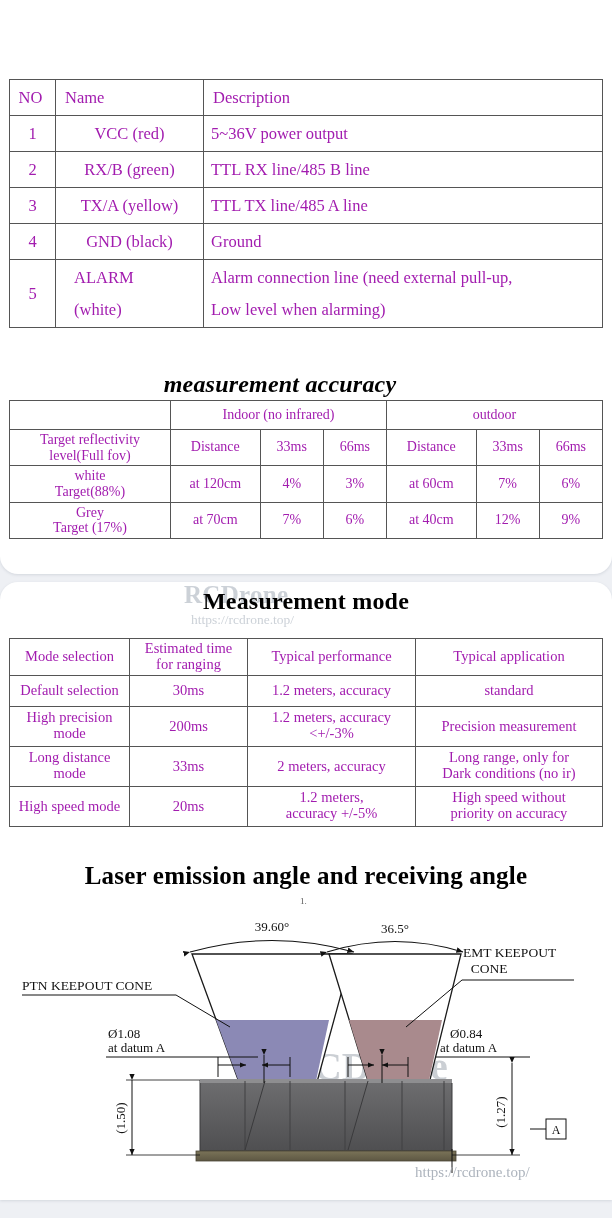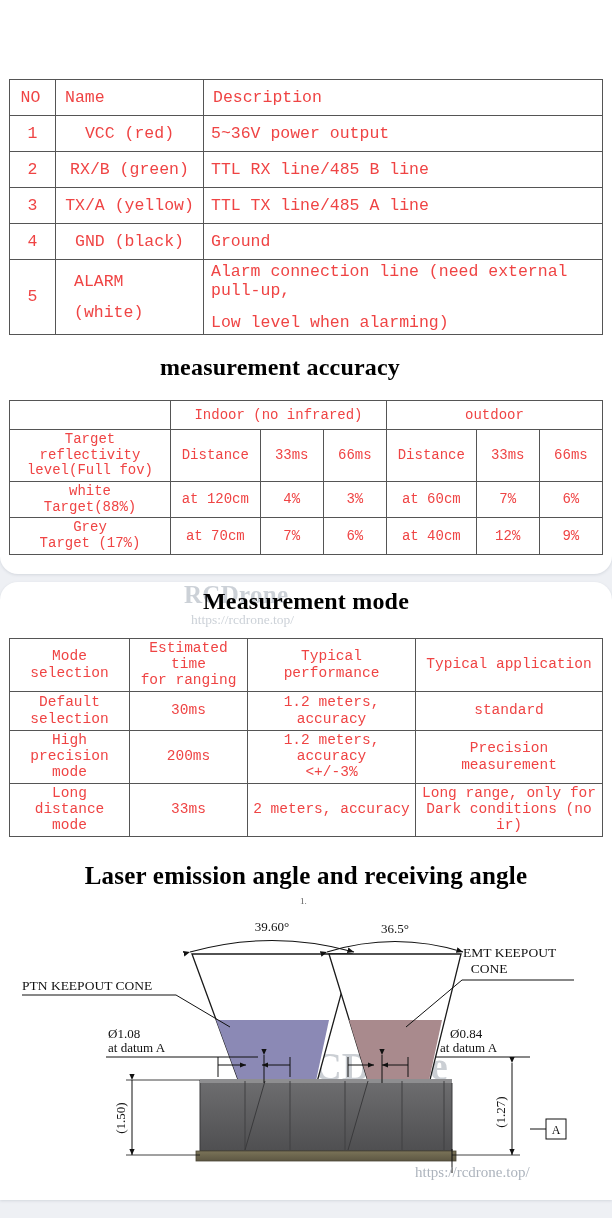--- a/index.html
+++ b/index.html
@@ -35,22 +35,22 @@
     font-weight: bold;
     font-size: 24px;
     color: #000;
     letter-spacing: 0.2px;
     font-family: "Liberation Serif", "DejaVu Serif", serif;
   }
 
   
   table.dt {
     border-collapse: collapse;
-    font-family: Liberation Mono, monospace;
-    color: #ef4444;
+    font-family: Liberation Serif, serif;
+    color: #a21caf;
     background: #fff;
   }
   table.dt td, table.dt th {
     border: 1px solid #555;
     font-weight: normal;
     text-align: center;
     vertical-align: middle;
     padding: 2px 4px;
     line-height: 1.18;
   }
@@ -196,21 +196,21 @@
           <span class="ln">(white)</span>
         </td>
         <td class="c-desc two-line">
           <span class="ln">Alarm connection line (need external pull-up,</span>
           <span class="ln">Low level when alarming)</span>
         </td>
       </tr>
     </tbody>
   </table>
 
-  <div class="section-title" style="position:absolute;left:0;top:354px;width:560px;">measurement accuracy</div>
+  <div class="section-title" style="position:absolute;left:0;top:371px;width:560px;font-style:italic;">measurement accuracy</div>
 
   <table class="dt" id="tbl-accuracy">
     <tbody>
       <tr>
         <td class="c-lvl grp"></td>
         <td class="grp" colspan="3">Indoor (no infrared)</td>
         <td class="grp" colspan="3">outdoor</td>
       </tr>
       <tr>
         <td class="c-lvl stack">
@@ -296,20 +296,32 @@
           <div>mode</div>
         </td>
         <td class="c-b">33ms</td>
         <td class="c-c">2 meters, accuracy</td>
         <td class="stack">
           <div>Long range, only for</div>
           <div>Dark conditions (no ir)</div>
         </td>
       </tr>
 
+      <tr>
+        <td class="c-a">High speed mode</td>
+        <td class="c-b">20ms</td>
+        <td class="c-c stack">
+          <div>1.2 meters,</div>
+          <div>accuracy +/-5%</div>
+        </td>
+        <td class="stack">
+          <div>High speed without</div>
+          <div>priority on accuracy</div>
+        </td>
+      </tr>
     </tbody>
   </table>
 
   <div class="section-title" id="diagram-title">Laser emission angle and receiving angle</div>
   <div id="diagram-sub">1.</div>
 
   <div class="wm" id="wm-logo-low">RCDrone</div>
 
   <svg id="diagram-svg" viewBox="0 0 612 275">
     <defs>

